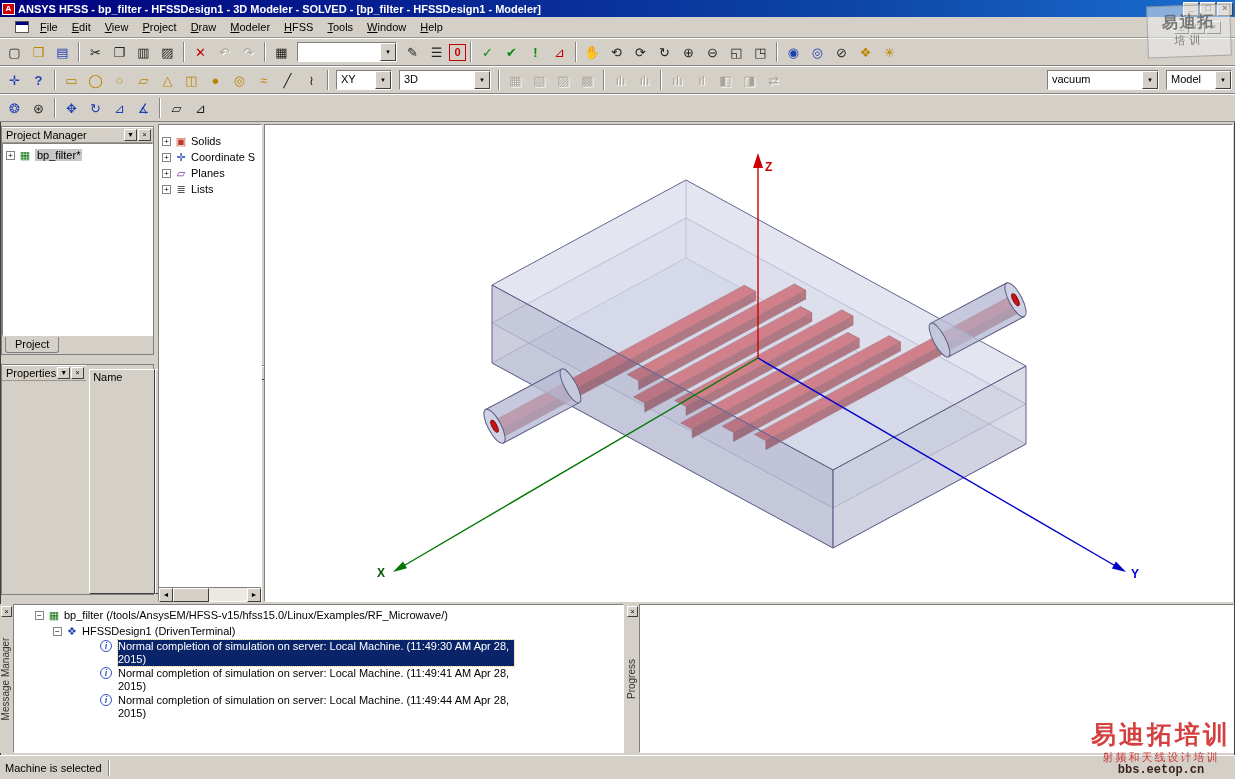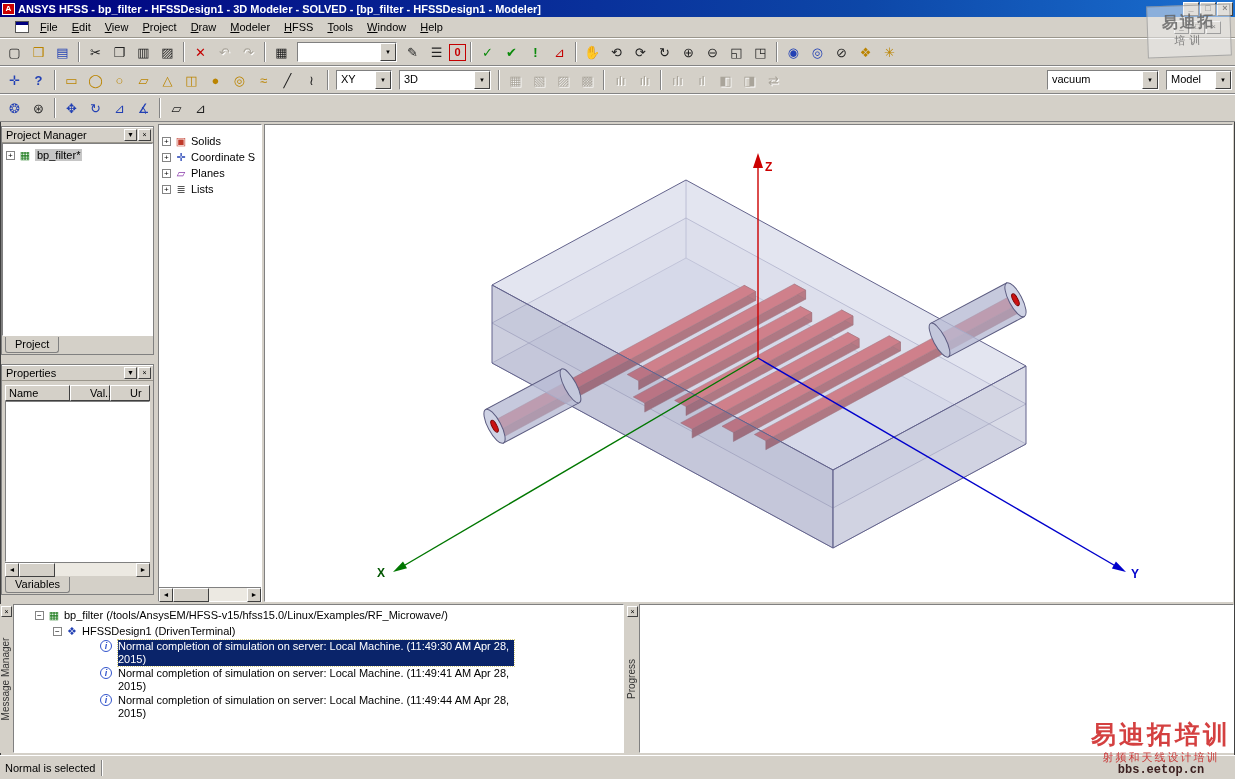--- a/index.html
+++ b/index.html
@@ -254,21 +254,21 @@
         <span class="exp">+</span>
         <span class="ticon" style="color:#1a7a1a">▦</span>
         <span class="sel-inactive">bp_filter*</span>
       </div>
     </div>
     <div class="tabrow">
       <span class="tab">Project</span>
     </div>
   </div>
 
-  <div class="panel" style="left:1px; top:364px; width:153px; height:231px; display:flex; flex-direction:column;">
+  <div class="panel" style="left:1px; top:364px; width:153px; height:231px; display:flex; flex-direction:row;">
     <div class="ptitle">
       <span class="ptext">Properties</span>
       <span class="pbtn">▼</span>
       <span class="pbtn">×</span>
     </div>
     <div style="display:flex; margin:4px 3px 0 3px;">
       <span style="width:66px; background:#d4d0c8; border:1px solid; border-color:#fff #404040 #404040 #fff; padding:1px 3px;">Name</span>
       <span style="width:40px; background:#d4d0c8; border:1px solid; border-color:#fff #404040 #404040 #fff; padding:1px 19px;">Val...</span>
       <span style="flex:1; background:#d4d0c8; border:1px solid; border-color:#fff #404040 #404040 #fff; padding:1px 19px; overflow:hidden;">Ur</span>
     </div>
@@ -429,21 +429,21 @@
 
   <div class="dock" style="left:626px; top:604px; width:608px; height:149px;">
     <div class="dockstrip">
       <span class="dclose">×</span>
       <span class="vlabel">Progress</span>
     </div>
     <div class="dockbody"></div>
   </div>
 
   <div class="statusbar">
-    <span>Normal is selected</span>
+    <span>Machine is selected</span>
     <span class="sdiv"></span>
   </div>
 
   <div class="wm-stamp">
     <div class="s1">易迪拓</div>
     <div class="s2">培训</div>
   </div>
   <div class="wm-bottom">
     <div class="wm-brand">易迪拓培训</div>
     <div class="wm-slogan">射频和天线设计培训</div>

